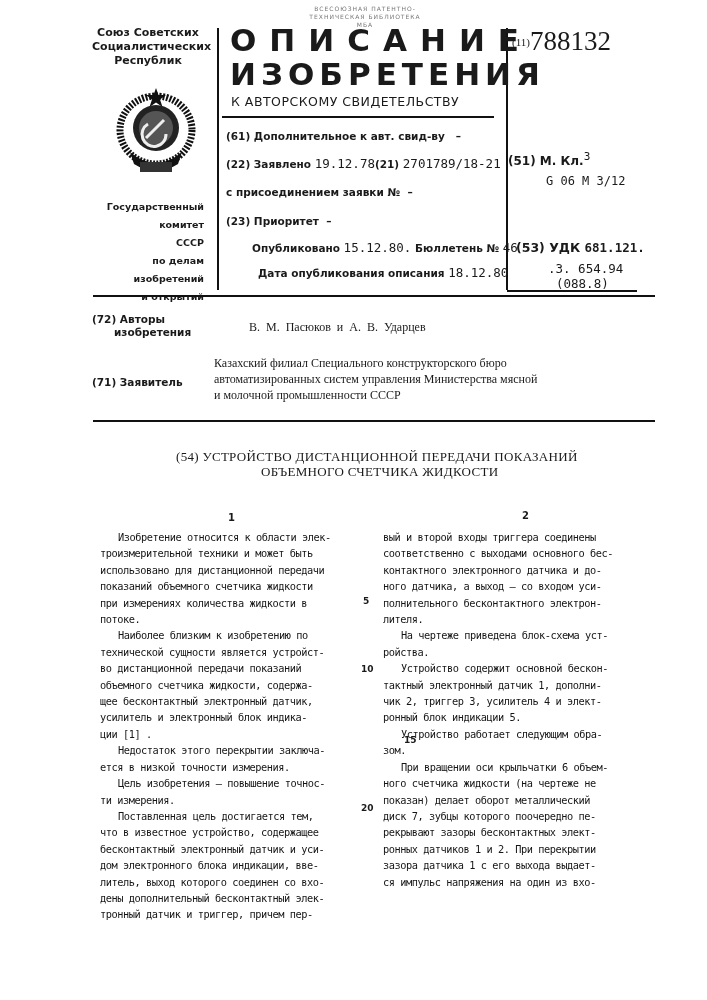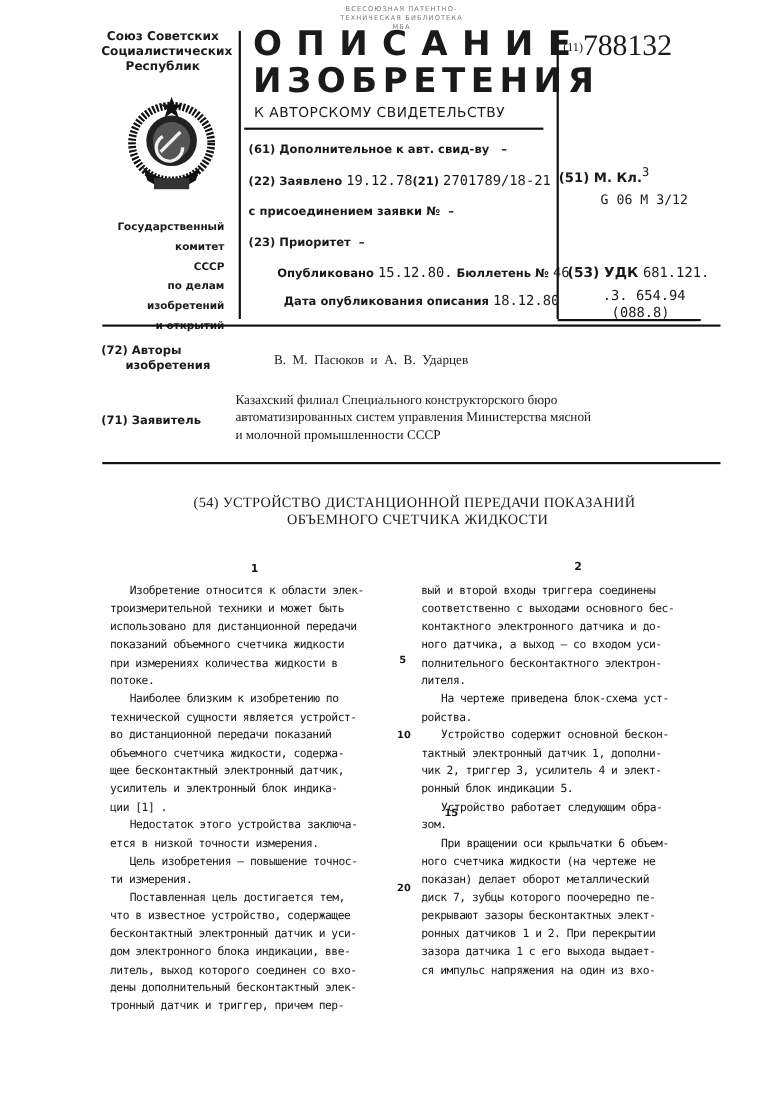--- a/index.html
+++ b/index.html
@@ -35,21 +35,21 @@
   .f22 { left: 226px; top: 156px; }
   .f_att { left: 226px; top: 186px; }
   .f23 { left: 226px; top: 215px; }
   .f_pub { left: 252px; top: 240px; }
   .f_date { left: 258px; top: 265px; }
 
   .cls { left: 508px; top: 150px; font-size: 12px; font-weight: bold; }
   .cls sup { font-weight: normal; font-family: "DejaVu Sans Mono", monospace; font-size: 11px; }
   .clsval { left: 546px; top: 174px; font-size: 12px; }
   .udk { left: 516px; top: 240px; font-size: 12.5px; font-weight: bold; }
-  .udkval { font-family: "DejaVu Sans Mono", monospace; font-weight: normal; }
+  .udkval { font-family: "DejaVu Sans Mono", monospace; font-weight: bold; }
   .udk2 { left: 548px; top: 261px; font-size: 12.5px; }
   .udk3 { left: 556px; top: 276px; font-size: 12.5px; }
 
   .lbl72 { left: 92px; top: 313px; font-size: 10.5px; font-weight: bold; line-height: 13px; }
   .lbl72 .indent { padding-left: 22px; }
   .authors { left: 249px; top: 320px; font-size: 12px; word-spacing: 3px; }
   .lbl71 { left: 92px; top: 376px; font-size: 10.5px; font-weight: bold; }
   .applicant { left: 214px; top: 355px; width: 460px; font-size: 12px; line-height: 16px; }
   .applicant .c { display: block; text-align: left; padding-right: 100px; }
 
@@ -174,21 +174,21 @@
   <p>показаний объемного счетчика жидкости</p>
   <p>при измерениях количества жидкости в</p>
   <p>потоке.</p>
   <p class="ind">Наиболее близким к изобретению по</p>
   <p>технической сущности является устройст-</p>
   <p>во дистанционной передачи показаний</p>
   <p>объемного счетчика жидкости, содержа-</p>
   <p>щее бесконтактный электронный датчик,</p>
   <p>усилитель и электронный блок индика-</p>
   <p>ции [1] .</p>
-  <p class="ind">Недостаток этого устройства заключа-</p>
+  <p class="ind">Недостаток этого перекрытии заключа-</p>
   <p>ется в низкой точности измерения.</p>
   <p class="ind">Цель изобретения – повышение точнос-</p>
   <p>ти измерения.</p>
   <p class="ind">Поставленная цель достигается тем,</p>
   <p>что в известное устройство, содержащее</p>
   <p>бесконтактный электронный датчик и уси-</p>
   <p>дом электронного блока индикации, вве-</p>
   <p>литель, выход которого соединен со вхо-</p>
   <p>дены дополнительный бесконтактный элек-</p>
   <p>тронный датчик и триггер, причем пер-</p>

